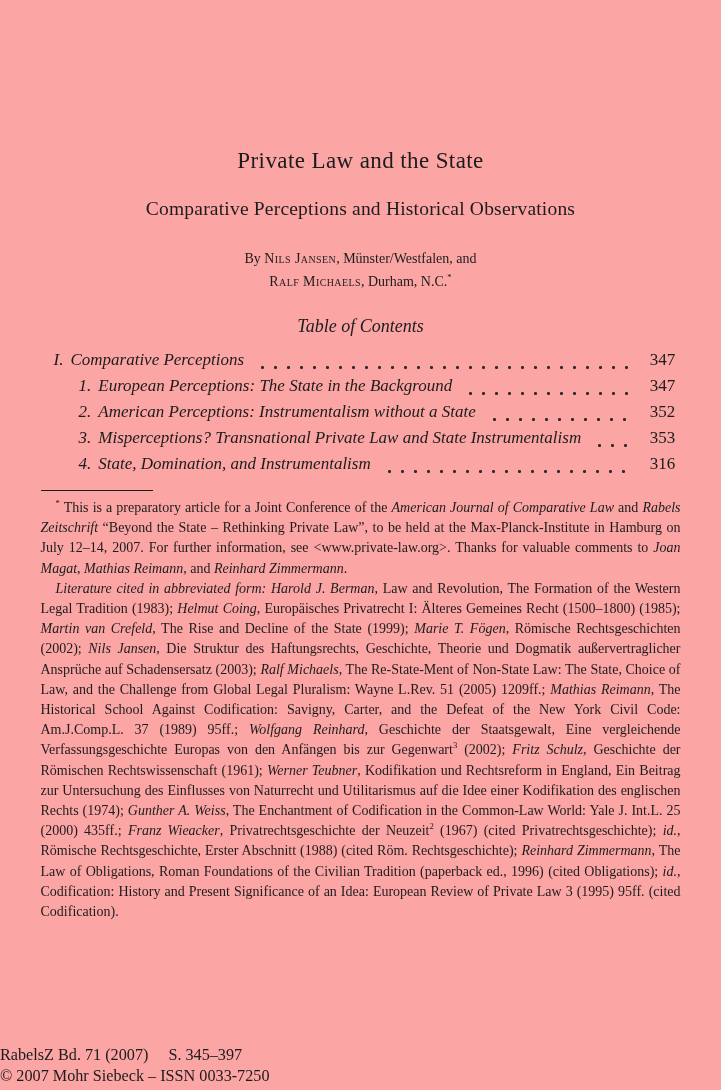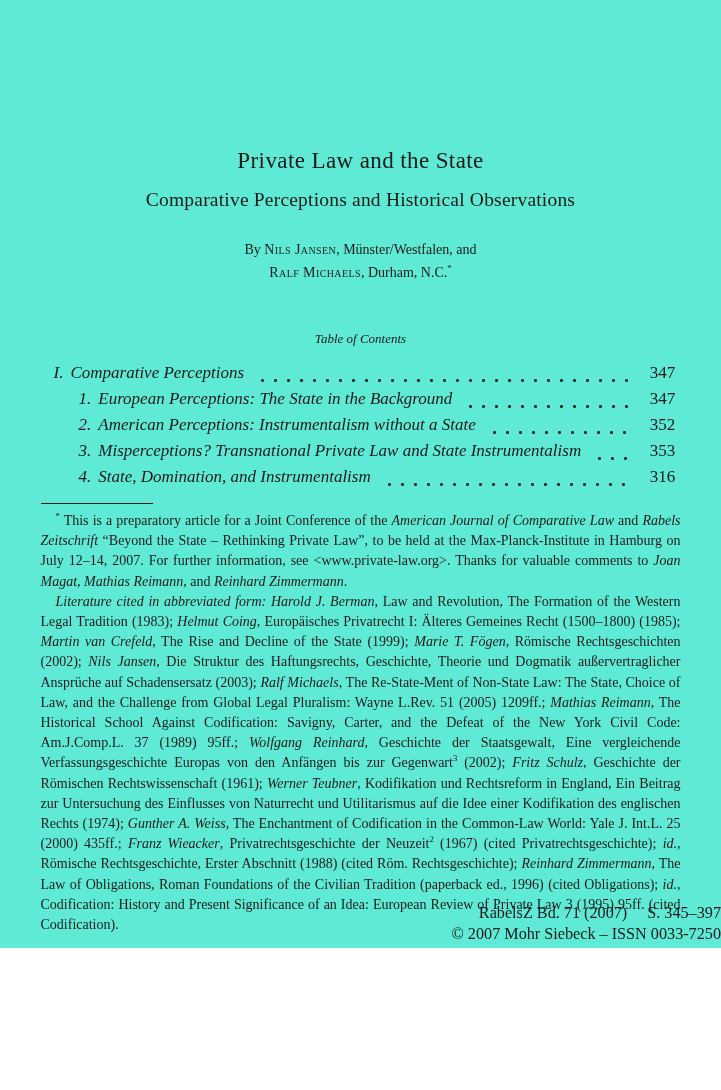--- a/index.html
+++ b/index.html
@@ -1,53 +1,53 @@
 <!DOCTYPE html>
 <html><head>
 <meta charset="utf-8">
 <style>
   html, body { margin: 0; padding: 0; background: #ffffff; }
   .page {
     position: relative;
     width: 721px;
-    height: 948px;
+    height: 1090px;
     margin: 0 auto;
-    background: #5eead4;
+    background: #fca5a5;
     color: #1c1c1c;
     font-family: "Liberation Serif", "DejaVu Serif", serif;
     overflow: hidden;
     box-sizing: border-box;
   }
   .title {
     margin: 0;
     padding-top: 147px;
     text-align: center;
     font-size: 23px;
     font-weight: 400;
     letter-spacing: 0.4px;
     line-height: 27px;
   }
   .subtitle {
-    margin-top: 14px;
+    margin-top: 23px;
     text-align: center;
     font-size: 19.5px;
     line-height: 24px;
     letter-spacing: 0.2px;
   }
   .byline {
     margin-top: 26px;
     text-align: center;
     font-size: 14px;
     line-height: 23px;
   }
   .toc-heading {
-    margin-top: 44px;
+    margin-top: 22px;
     text-align: center;
     font-style: italic;
-    font-size: 13px;
+    font-size: 18px;
     line-height: 22px;
   }
   .toc {
     width: 640px;
     margin: 13px auto 0 auto;
   }
   .toc-row {
     display: flex;
     font-style: italic;
     font-size: 17px;
@@ -89,21 +89,21 @@
   }
   .footnotes sup, .byline sup {
     font-size: 0.62em;
     line-height: 0;
     vertical-align: super;
   }
   .footer {
     position: absolute;
     left: 0; right: 0;
     bottom: 4px;
-    text-align: right;
+    text-align: left;
     font-size: 16.2px;
     line-height: 20.5px;
   }
   .footer .gap { margin-left: 20px; }
   .sc { font-variant: small-caps; letter-spacing: 0.4px; }
   .it { font-style: italic; }
 </style>
 </head>
 <body>
 

